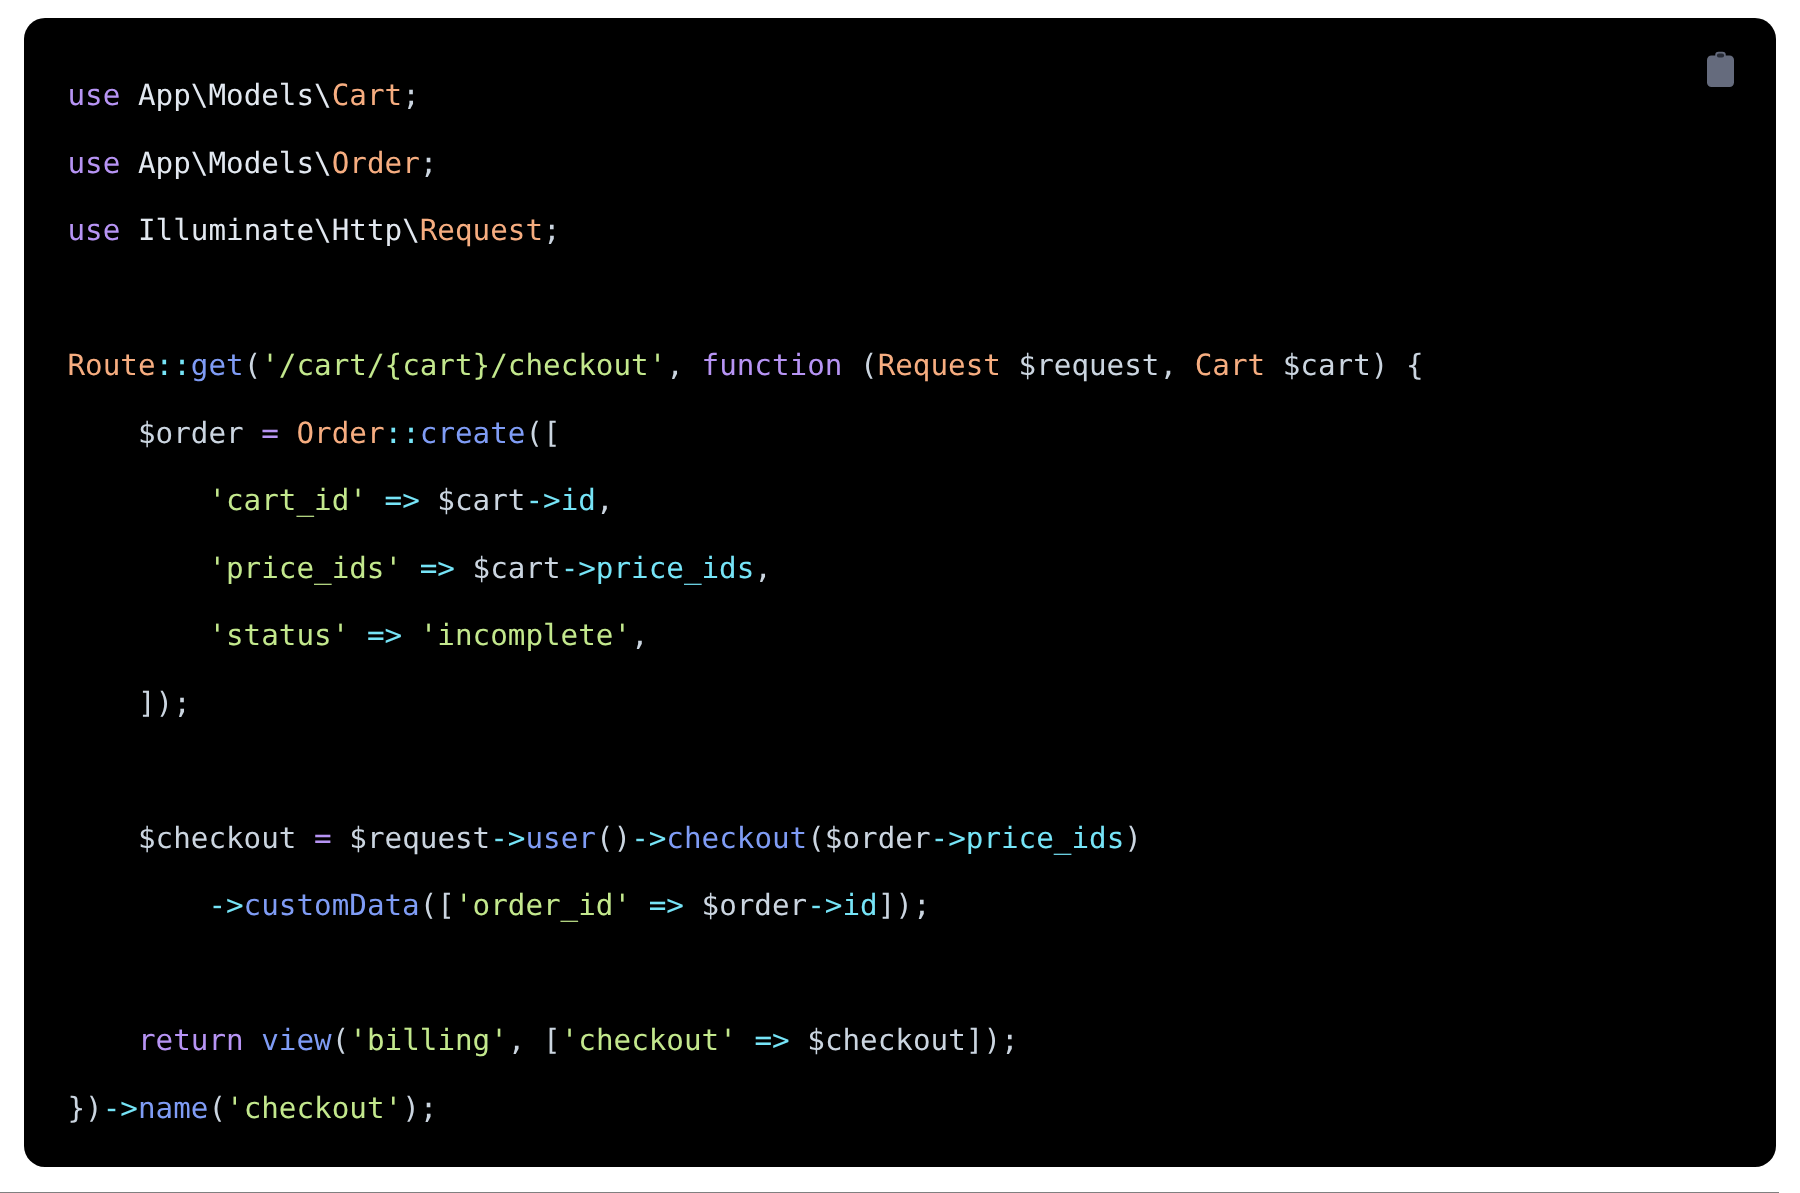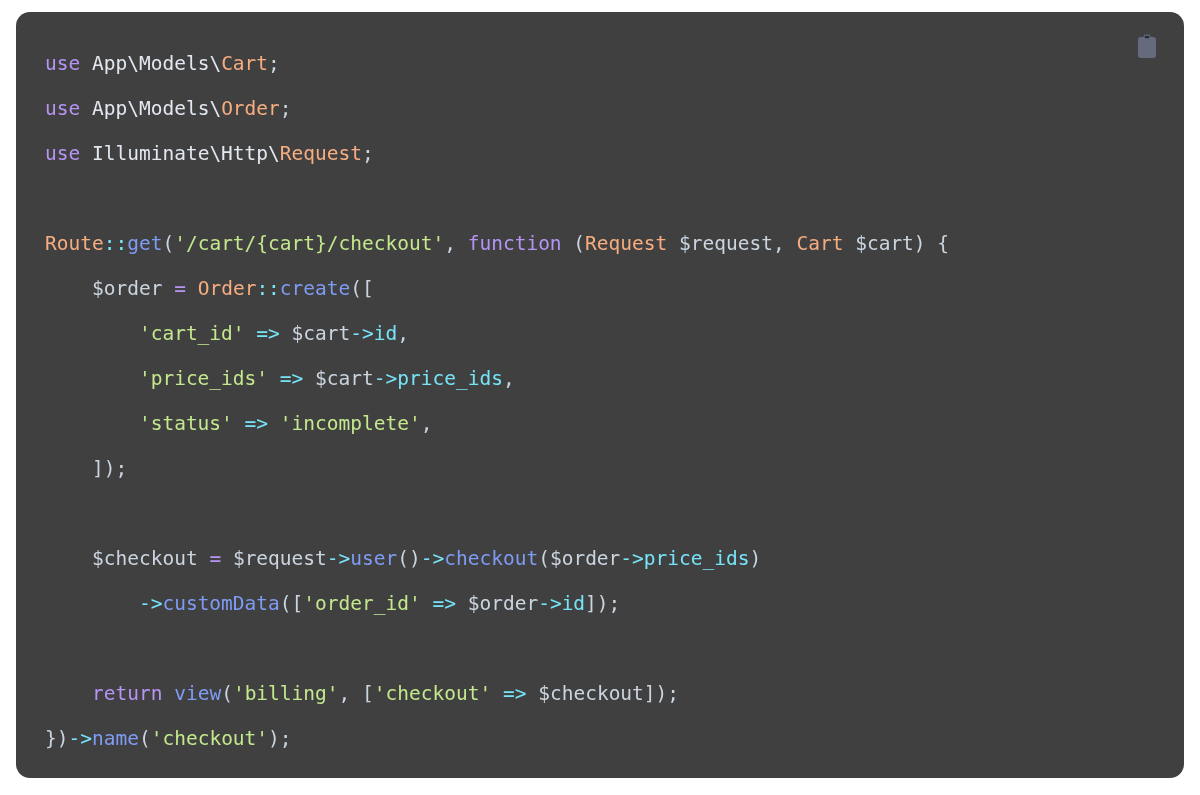--- a/index.html
+++ b/index.html
@@ -13,21 +13,21 @@
     font-family: "DejaVu Sans Mono", monospace;
     overflow: hidden;
   }
 
   #code-card {
     position: absolute;
     left: 16px;
     top: 12px;
     width: 1168px;
     height: 766px;
-    background: #404040;
+    background: #000000;
     border-radius: 14px;
     box-sizing: border-box;
     overflow: hidden;
   }
 
   #copy-button {
     position: absolute;
     right: 16px;
     top: 14px;
     width: 42px;

